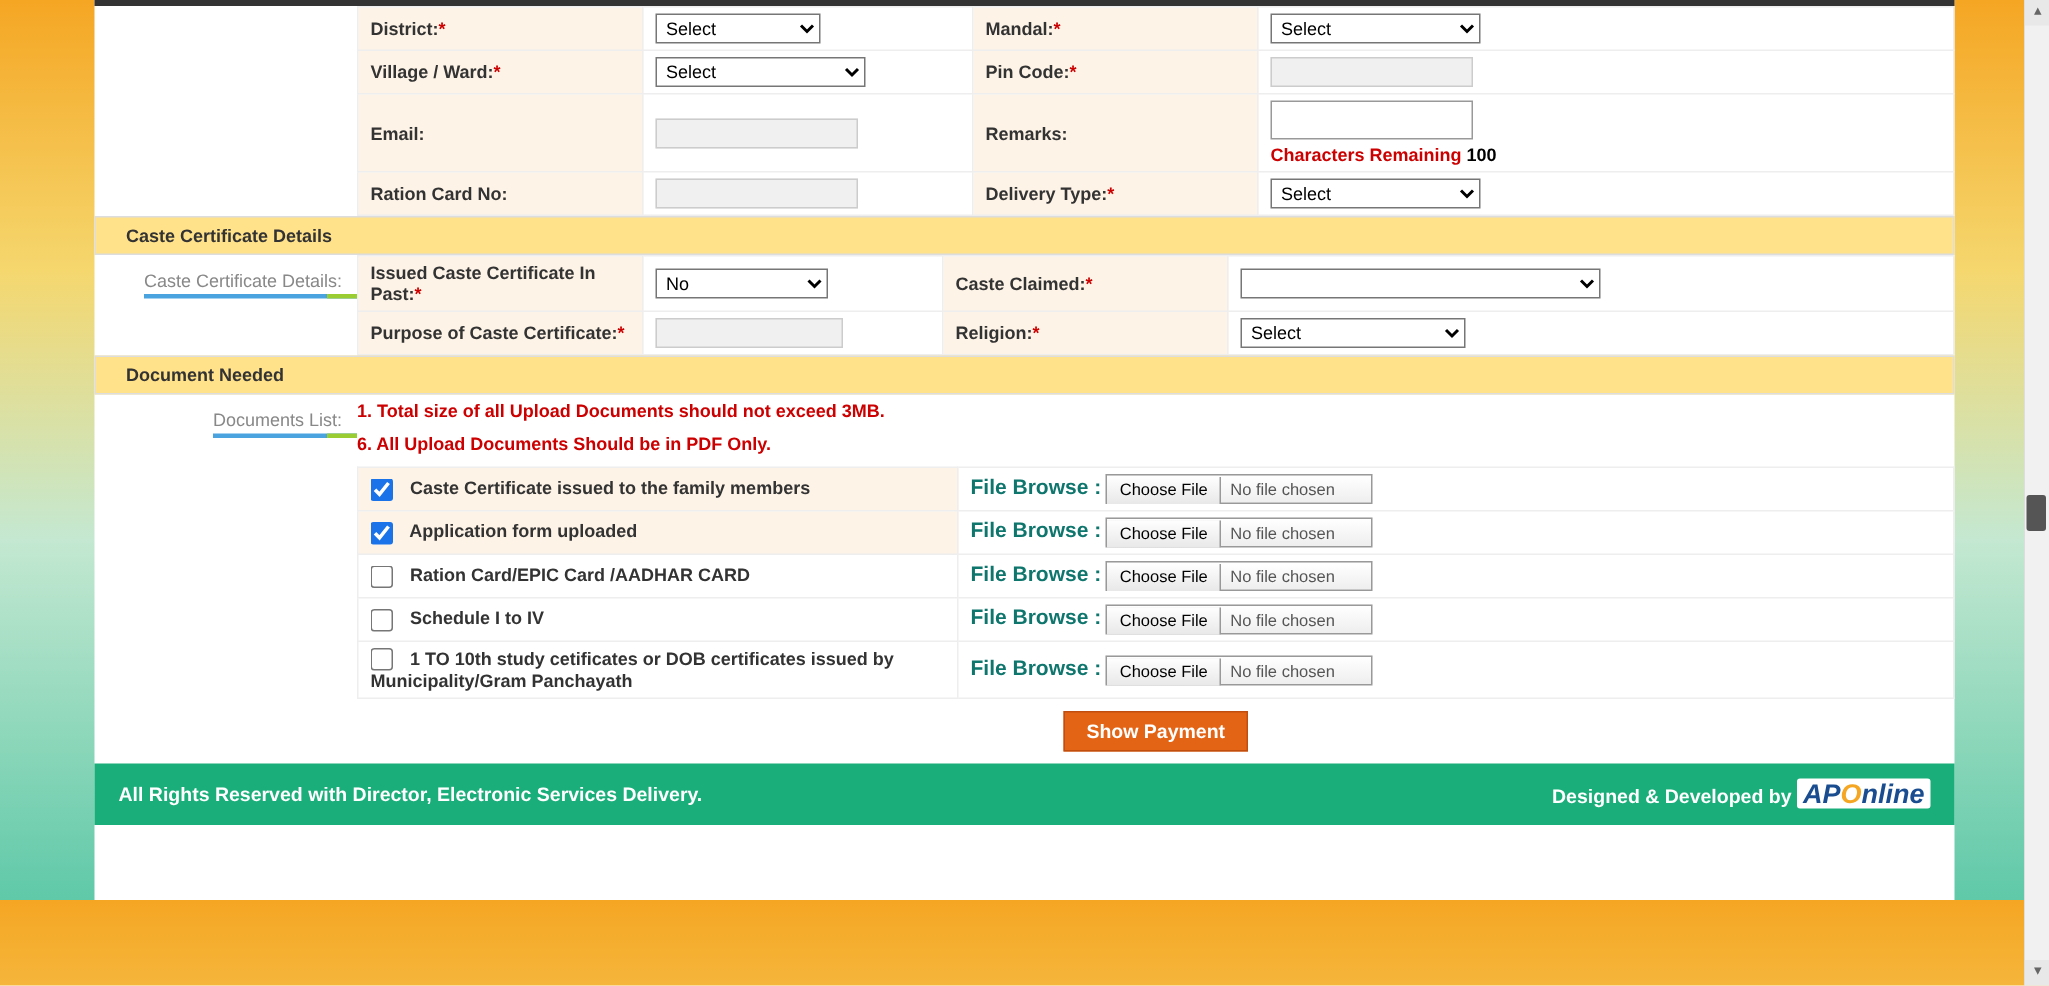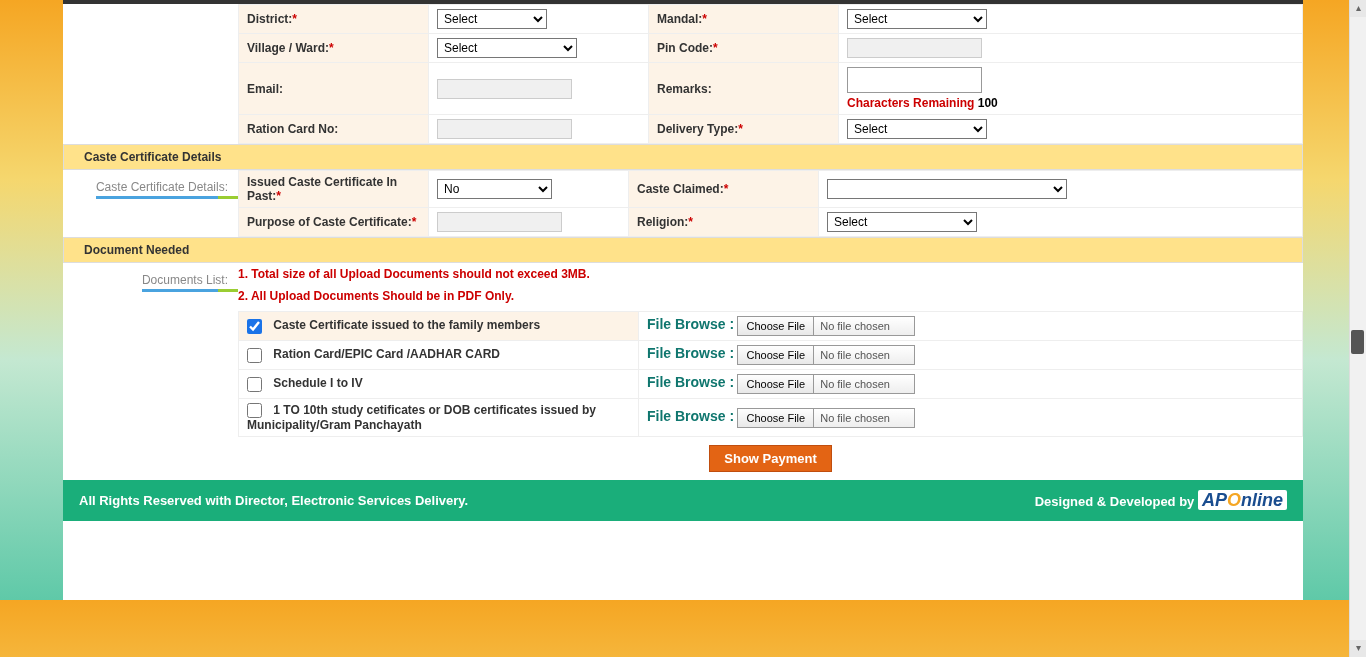--- a/index.html
+++ b/index.html
@@ -302,28 +302,40 @@
 
     <div class="section-header">Document Needed</div>
     <table class="form-table">
       <tbody>
           <tr>
         <td class="side-cell">
           <span class="side-label">Documents List:</span>
         </td>
         <td>
           <div class="doc-notes">1. Total size of all Upload Documents should not exceed 3MB.</div>
-          <div class="doc-notes">2. All Upload Documents Should be in PDF Only.</div>
+          <div class="doc-notes">6. All Upload Documents Should be in PDF Only.</div>
 
           <table class="inner-table" style="border:1px solid #ccc; margin-top:4px;">
             <tbody>
                   <tr class="doc-row">
               <td class="doc-left" style="width:400px;">
                 <input type="checkbox" checked="" style="">
                 <span>Caste Certificate issued to the family members</span>
+              </td>
+              <td>
+                <span class="file-browse-label">File Browse :</span>
+                <span class="file-widget">
+                  <span class="file-btn">Choose File</span><span class="file-status">No file chosen</span>
+                </span>
+              </td>
+            </tr>
+            <tr class="doc-row">
+              <td class="doc-left">
+                <input type="checkbox" checked="" style="">
+                <span>Application form uploaded</span>
               </td>
               <td>
                 <span class="file-browse-label">File Browse :</span>
                 <span class="file-widget">
                   <span class="file-btn">Choose File</span><span class="file-status">No file chosen</span>
                 </span>
               </td>
             </tr>
             <tr class="doc-row">
               <td class="doc-left-white">

